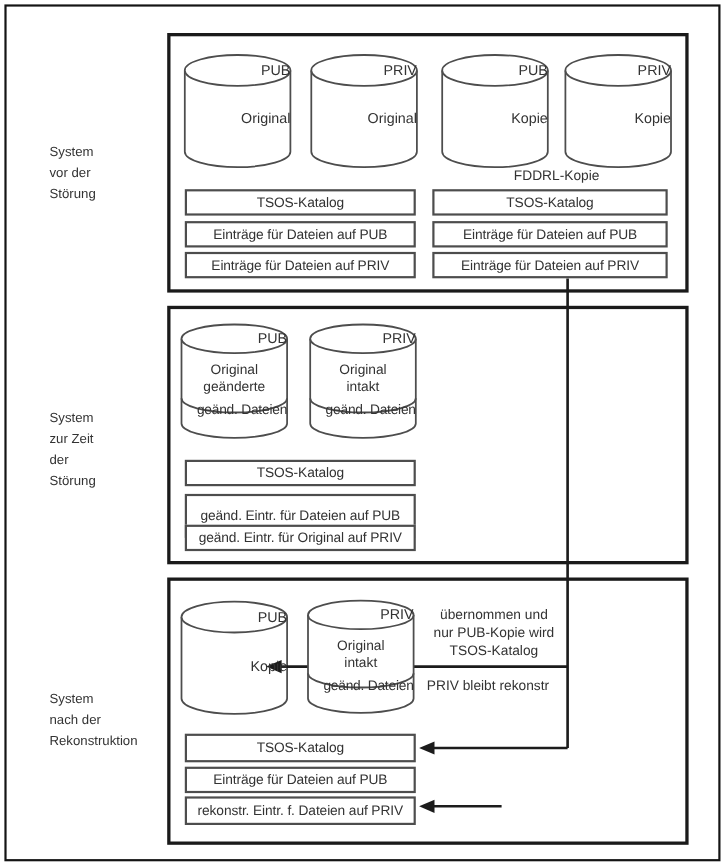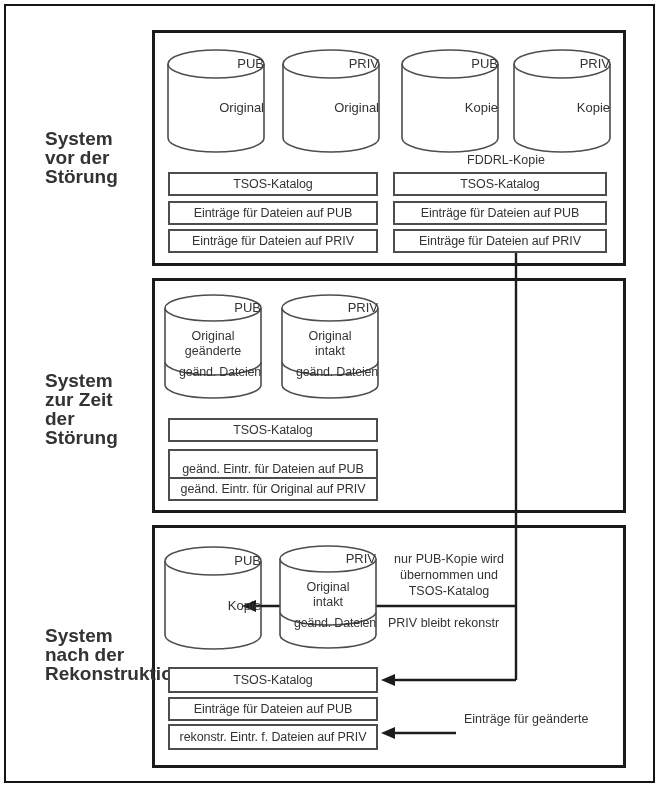--- a/index.html
+++ b/index.html
@@ -18,21 +18,21 @@
   .svg-layer { position:absolute; left:0; top:0; pointer-events:none; }
 
   .lblbox {
     position:absolute; border:2px solid #4d4d4d; background:#fff;
     display:flex; align-items:center; justify-content:center;
     font-size:12.5px; white-space:nowrap; letter-spacing:-0.1px; color:#333;
   }
   .cyl-text { position:absolute; text-align:right; font-size:13px; line-height:16px; white-space:nowrap; }
   .cyl-lines { position:absolute; text-align:center; font-size:12.5px; line-height:15px; white-space:nowrap; }
   .cyl-band { position:absolute; text-align:right; font-size:12.5px; line-height:15px; white-space:nowrap; letter-spacing:-0.2px; }
-  .side-label { position:absolute; font-weight:bold; font-size:19px; line-height:19px; white-space:nowrap; }
+  .side-label { position:absolute; font-weight:normal; font-size:12px; line-height:19px; white-space:nowrap; }
   .note { position:absolute; font-size:12.5px; line-height:16px; white-space:nowrap; }
   .note.center { text-align:center; }
 </style>
 </head>
 <body>
 
 <div class="stage">
 
   <div class="outer-frame"></div>
   <div class="sec-frame sec-before"></div>
@@ -147,26 +147,25 @@
   <div class="cyl-text" style="left:165px; top:553px; width:96px;">PUB</div>
   <div class="cyl-text" style="left:165px; top:598px; width:96px;">Kopie</div>
   <div class="cyl-text" style="left:280px; top:551px; width:96px;">PRIV</div>
   <div class="cyl-lines" style="left:280px; top:580px; width:96px;">
     <span style="display:block">Original</span>
     <span style="display:block">intakt</span>
   </div>
   <div class="cyl-band" style="left:280px; top:616px; width:96px;">geänd. Dateien</div>
 
   <div class="note center" style="left:378px; top:551px; width:142px;">
+    <span style="display:block">übernommen und</span>
     <span style="display:block">nur PUB-Kopie wird</span>
-    <span style="display:block">übernommen und</span>
     <span style="display:block">TSOS-Katalog</span>
   </div>
   <div class="note" style="left:388px; top:615px;">PRIV bleibt rekonstr</div>
   <div class="note" style="left:464px; top:711px; line-height:17px;">
-    <span style="display:block">Einträge für geänderte</span>
   </div>
 
   <div class="lblbox" style="left:168px; top:667px; width:210px; height:26px;">TSOS-Katalog</div>
   <div class="lblbox" style="left:168px; top:697px; width:210px; height:24px;">Einträge für Dateien auf PUB</div>
   <div class="lblbox" style="left:168px; top:724px; width:210px; height:26px;">rekonstr. Eintr. f. Dateien auf PRIV</div>
 
 </div>
 
 </body></html>

